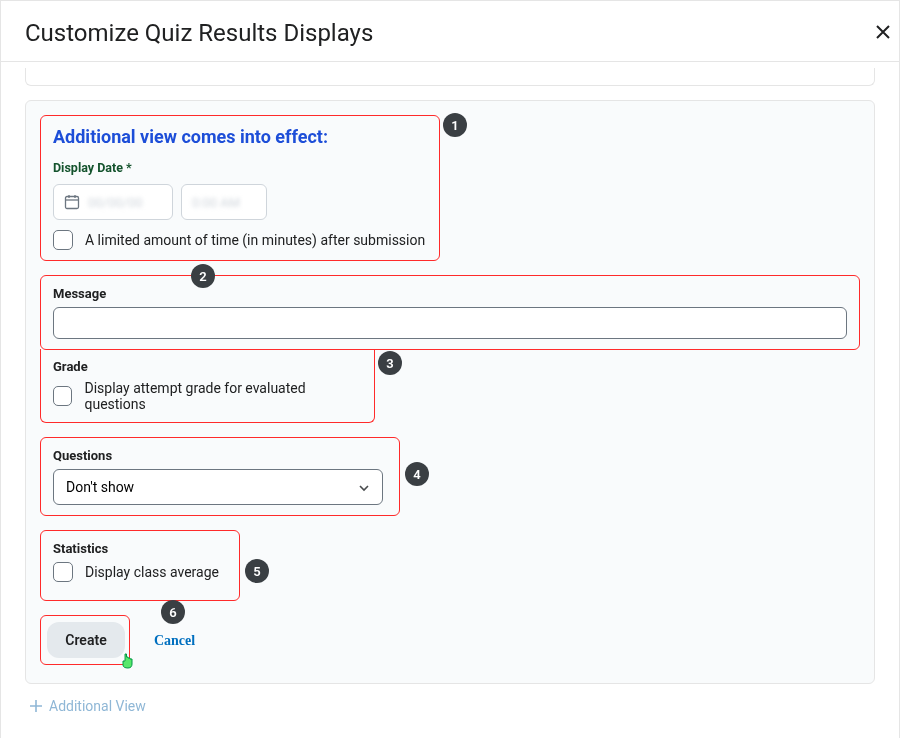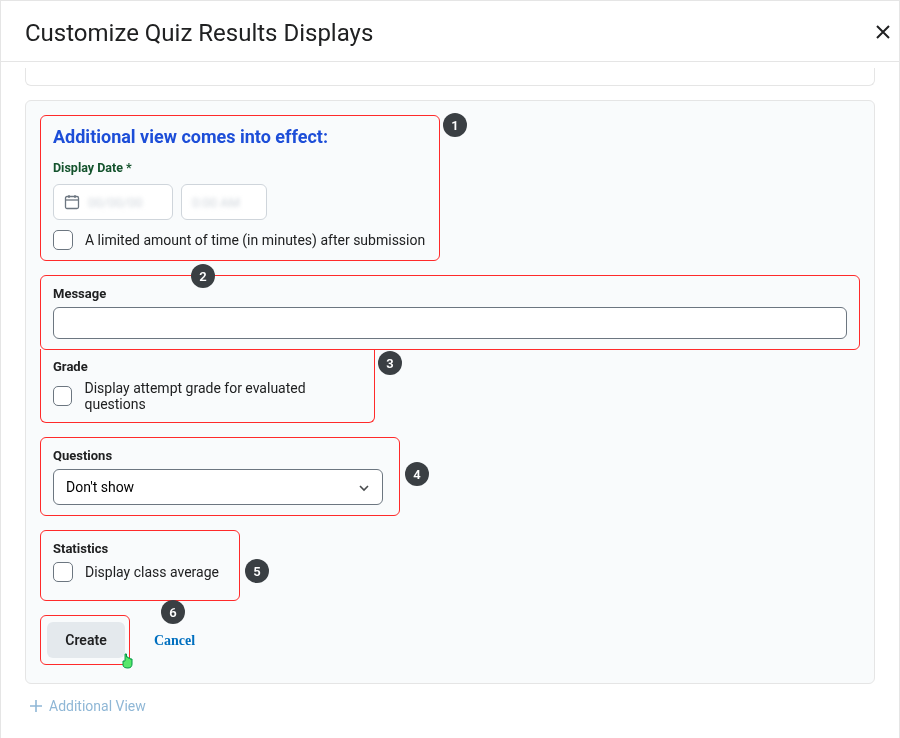--- a/index.html
+++ b/index.html
@@ -19,21 +19,21 @@
   .small-label { font-weight:700; font-size:12.5px; color:#14532d; }
   .date-row { display:flex; gap:8px; margin-top:8px; margin-bottom:10px;}
   .input-box { height:36px; border:1px solid #cfd5db; border-radius:6px; background:#fff; display:flex; align-items:center; padding:0 10px; }
   .blur-text { color:#cfd5db; filter:blur(2px); font-size:13px; }
   .cal-icon { width:16px; height:16px; margin-right:8px; }
   .check-row { display:flex; align-items:center; gap:12px; font-size:14px; color:#202122; }
   .chk { width:20px; height:20px; border:1.5px solid #6c7680; border-radius:5px; background:#fff; }
   .text-input { width:100%; height:32px; border:1px solid #6c7680; border-radius:6px; background:#fff; padding:0 10px; font-size:14px; }
   .select-box { width:330px; height:36px; border:1px solid #6c7680; border-radius:6px; background:#fff; display:flex; align-items:center; justify-content:space-between; padding:16px 12px; font-size:14px; }
   .chev { width:12px; height:12px; }
-  .btn { display:inline-flex; align-items:center; justify-content:center; height:36px; padding:4px 18px; border-radius:6px; font-size:14px; font-weight:600; cursor:pointer; border:none; }
+  .btn { display:inline-flex; align-items:center; justify-content:center; height:36px; padding:4px 18px; border-radius:12px; font-size:14px; font-weight:600; cursor:pointer; border:none; }
   .btn-grey { background:#e4e9ed; color:#202122; }
   .link-blue { color:#006fbf; font-size:14px; font-weight:600; cursor:pointer; }
   .add-view { display:flex; align-items:center; gap:6px; color:#8fb7d6; font-size:14px; margin:14px 0 14px 4px;}
   .plus-icon { width:14px; height:14px; }
   .cursor-icon { position:absolute; width:18px; height:18px; }
   .spacer { height:14px; }
   .spacer8 { height:8px; }
 </style>
 </head>
 <body>

